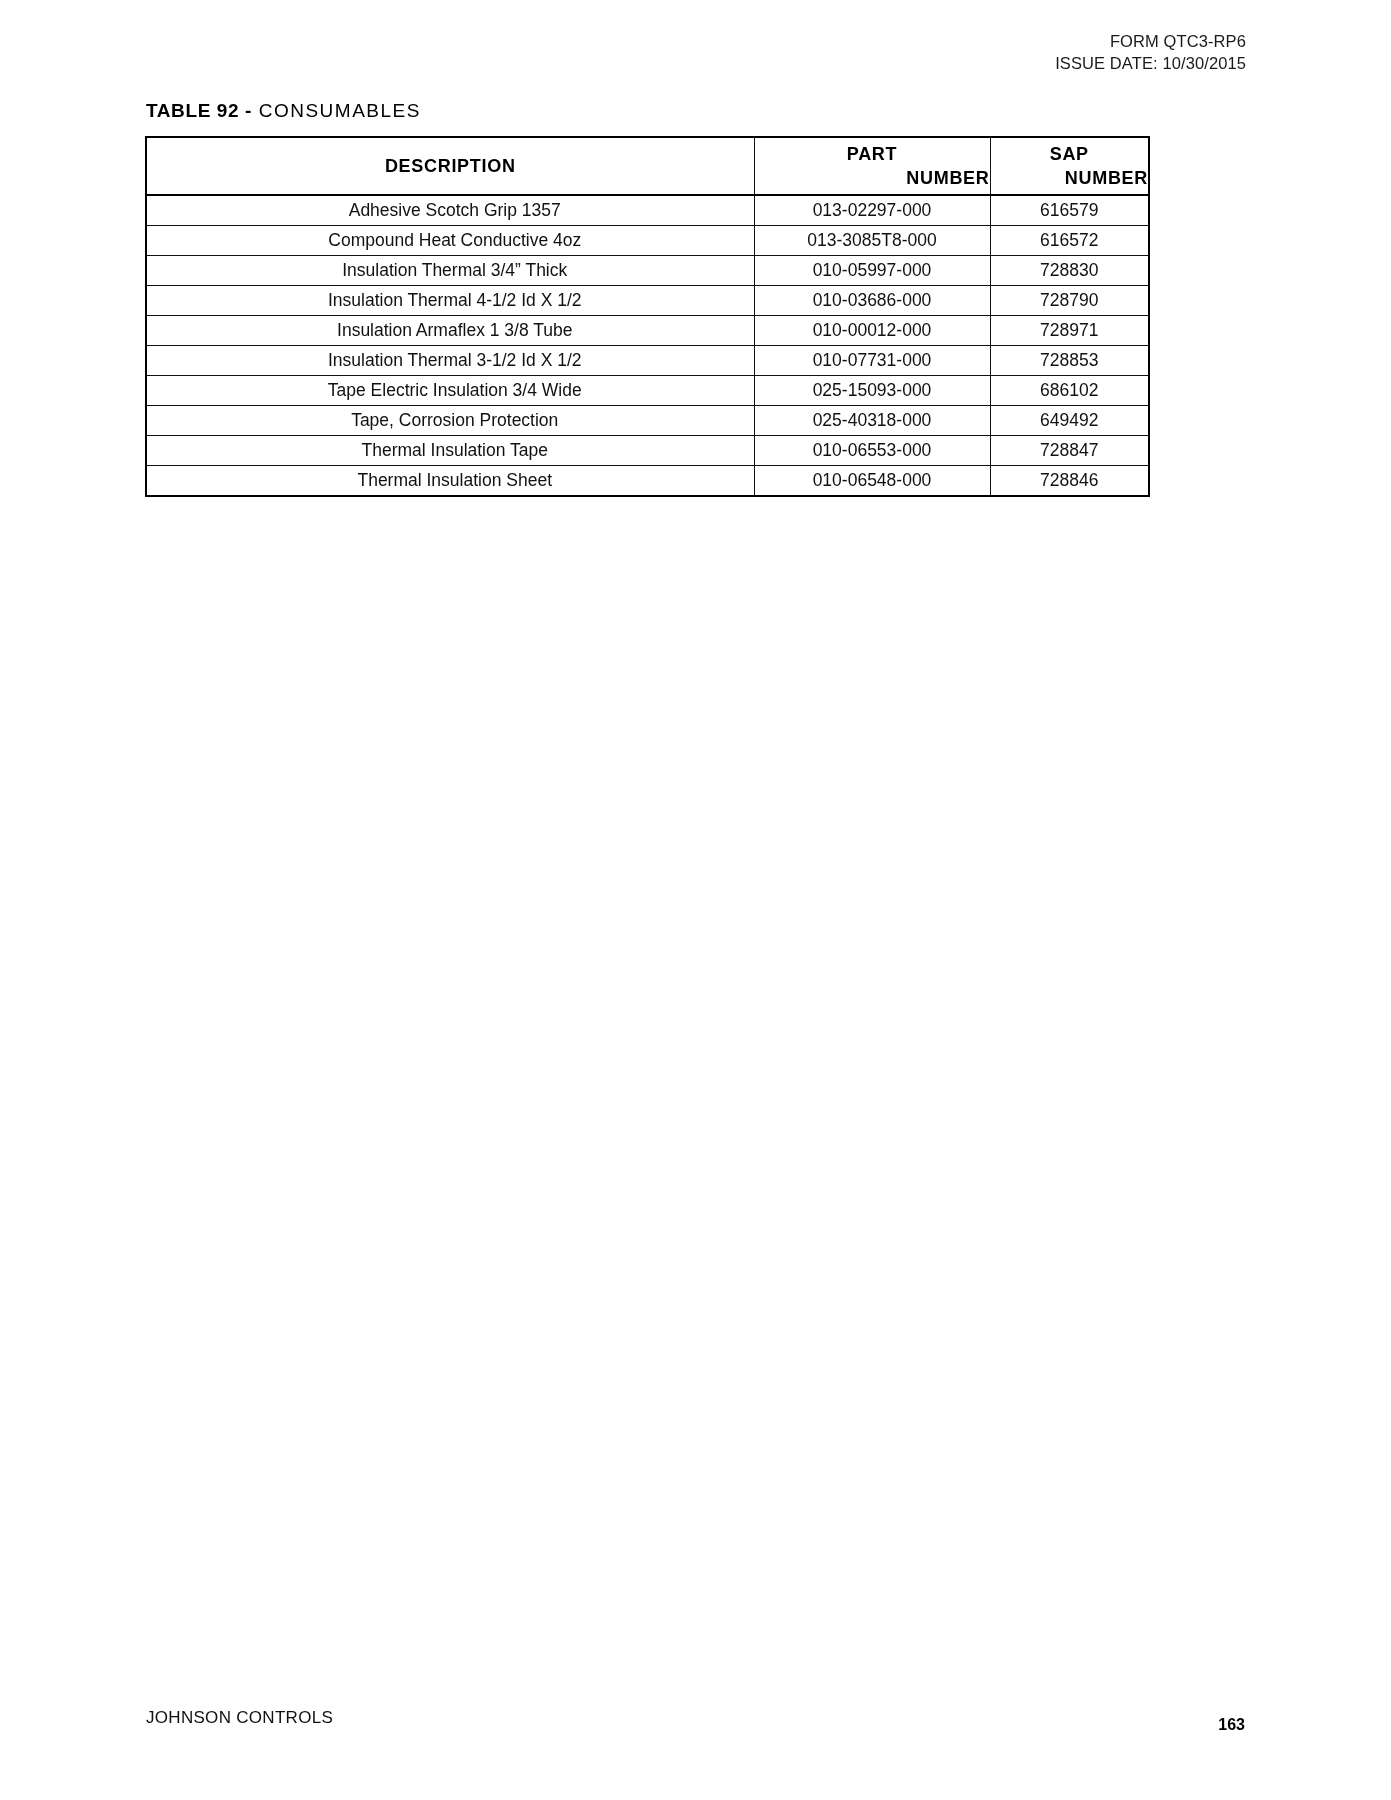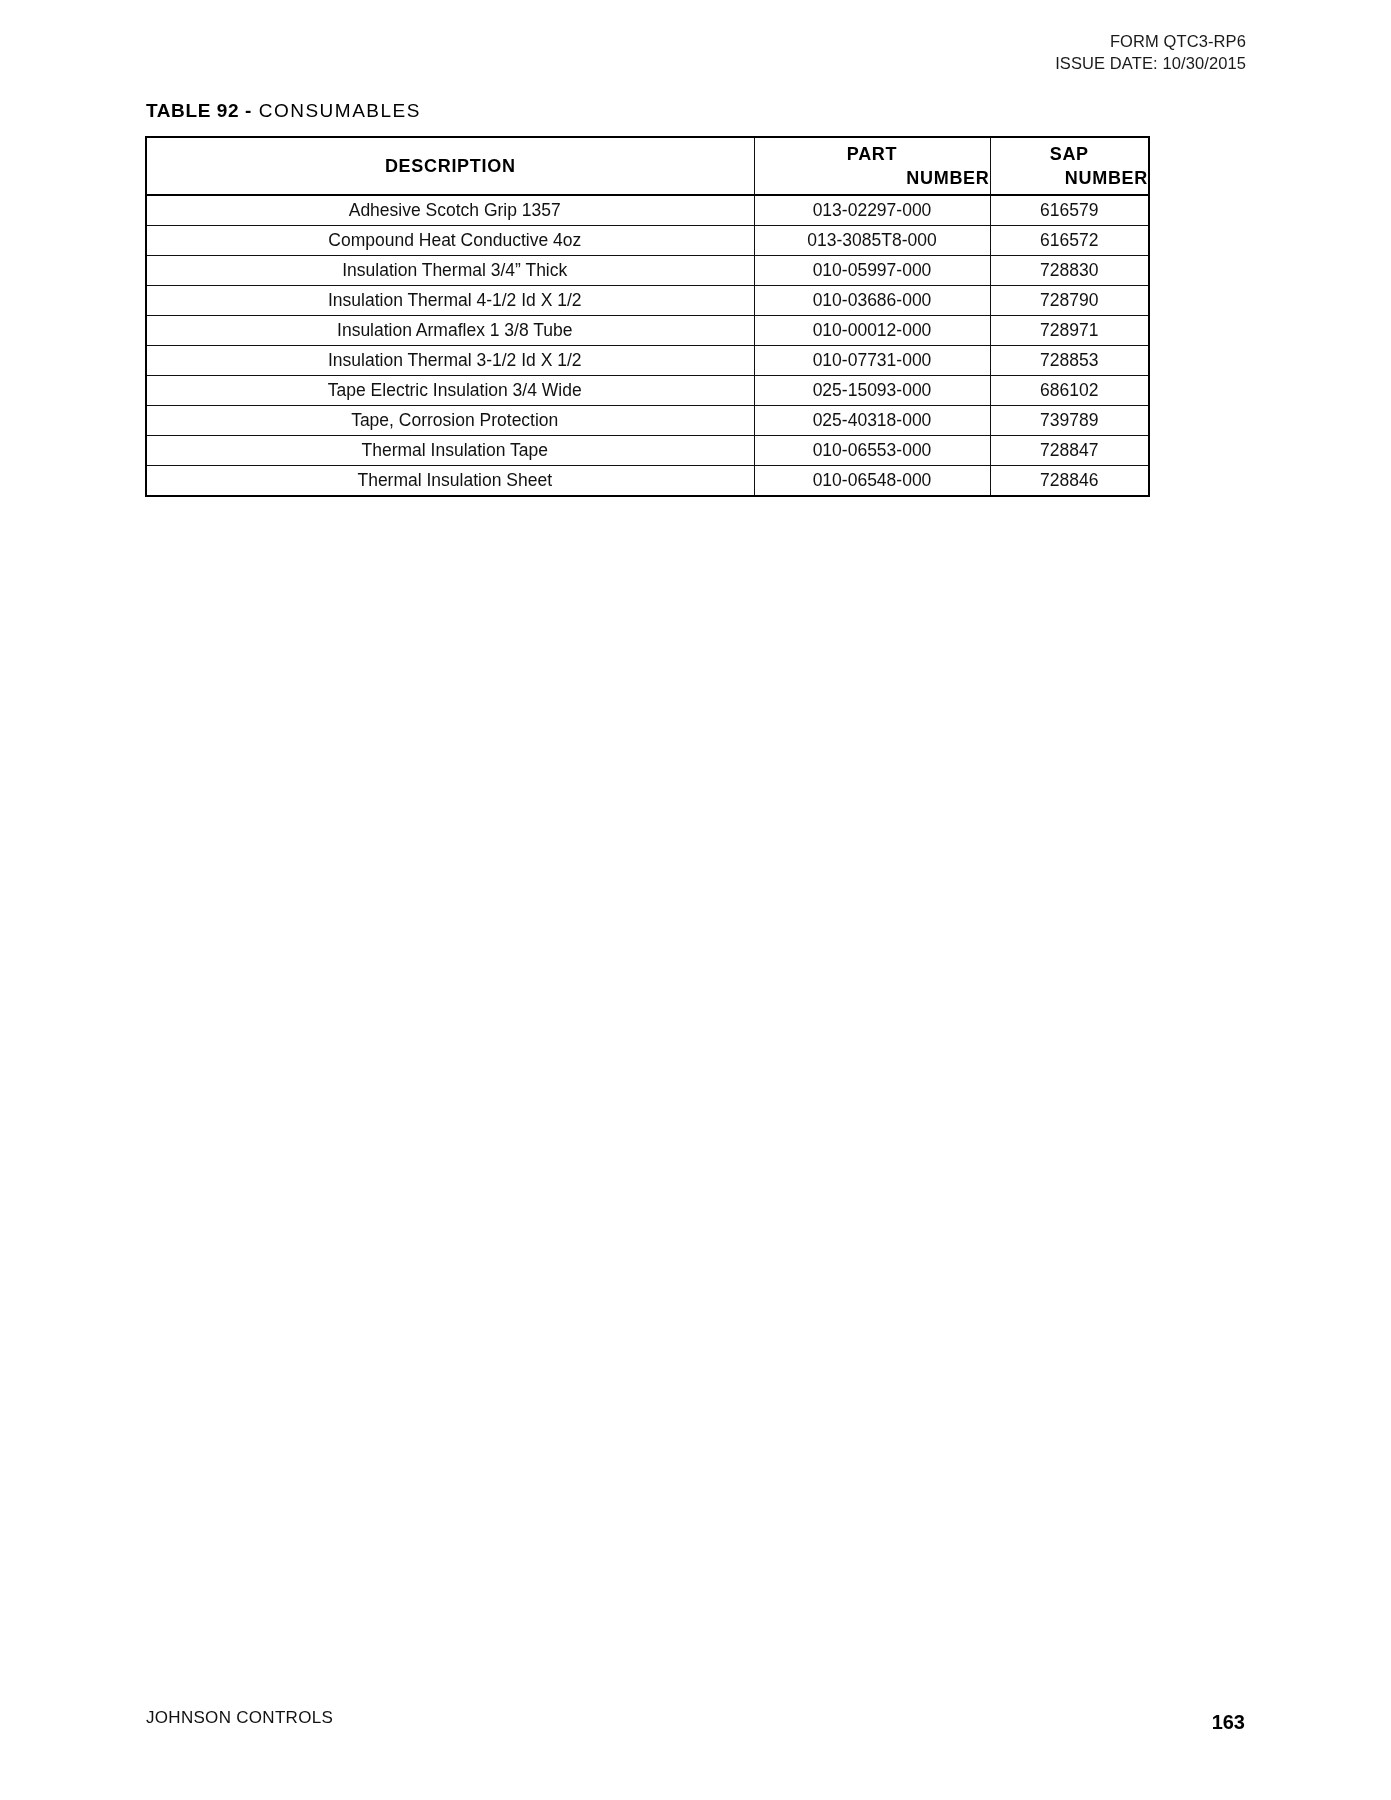--- a/index.html
+++ b/index.html
@@ -132,21 +132,21 @@
     left: 146px;
     font-size: 17px;
     letter-spacing: 0.3px;
     color: #111;
     white-space: nowrap;
   }
   .doc-footer-right {
     position: absolute;
     bottom: 42px;
     right: 146px;
-    font-size: 20px;
+    font-size: 16px;
     font-weight: bold;
     color: #000;
   }
 </style>
 </head>
 <body>
 
 <div class="page">
 
   <div class="doc-header">
@@ -212,21 +212,21 @@
             <td class="c-sap">728853</td>
           </tr>
           <tr>
             <td class="c-desc">Tape Electric Insulation 3/4 Wide</td>
             <td class="c-part">025-15093-000</td>
             <td class="c-sap">686102</td>
           </tr>
           <tr>
             <td class="c-desc">Tape, Corrosion Protection</td>
             <td class="c-part">025-40318-000</td>
-            <td class="c-sap">739789</td>
+            <td class="c-sap">649492</td>
           </tr>
           <tr>
             <td class="c-desc">Thermal Insulation Tape</td>
             <td class="c-part">010-06553-000</td>
             <td class="c-sap">728847</td>
           </tr>
           <tr>
             <td class="c-desc">Thermal Insulation Sheet</td>
             <td class="c-part">010-06548-000</td>
             <td class="c-sap">728846</td>

